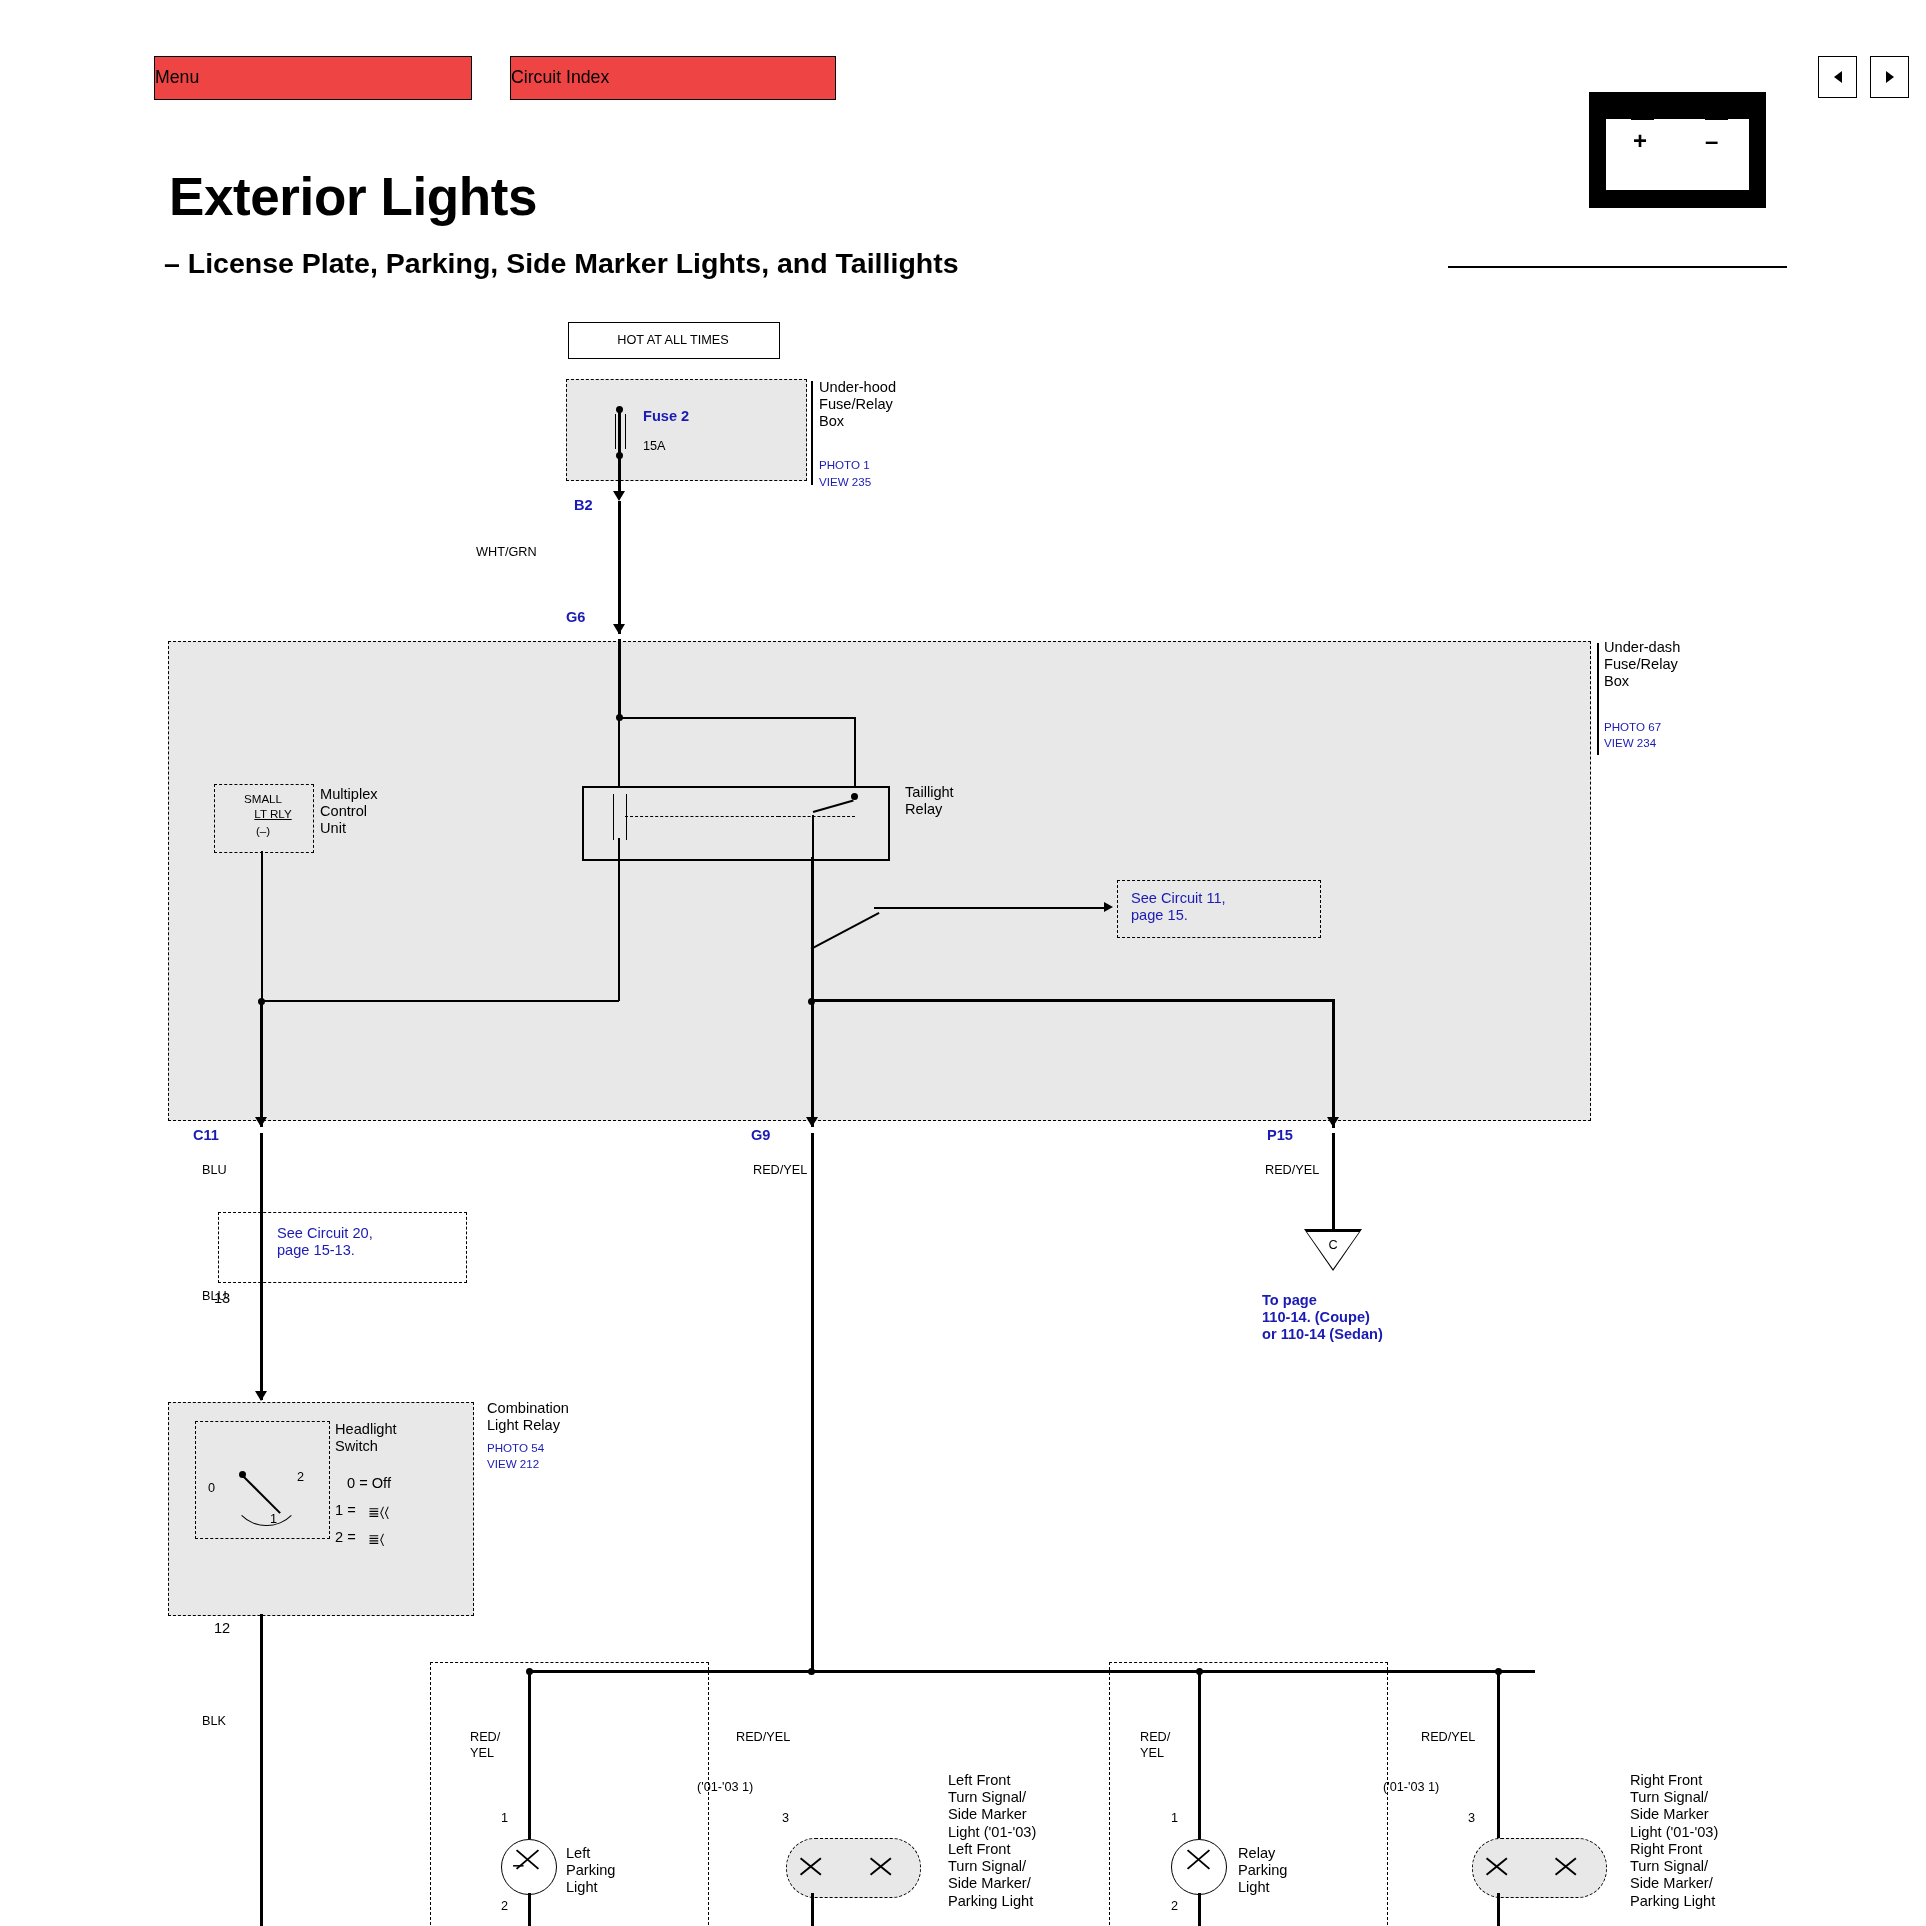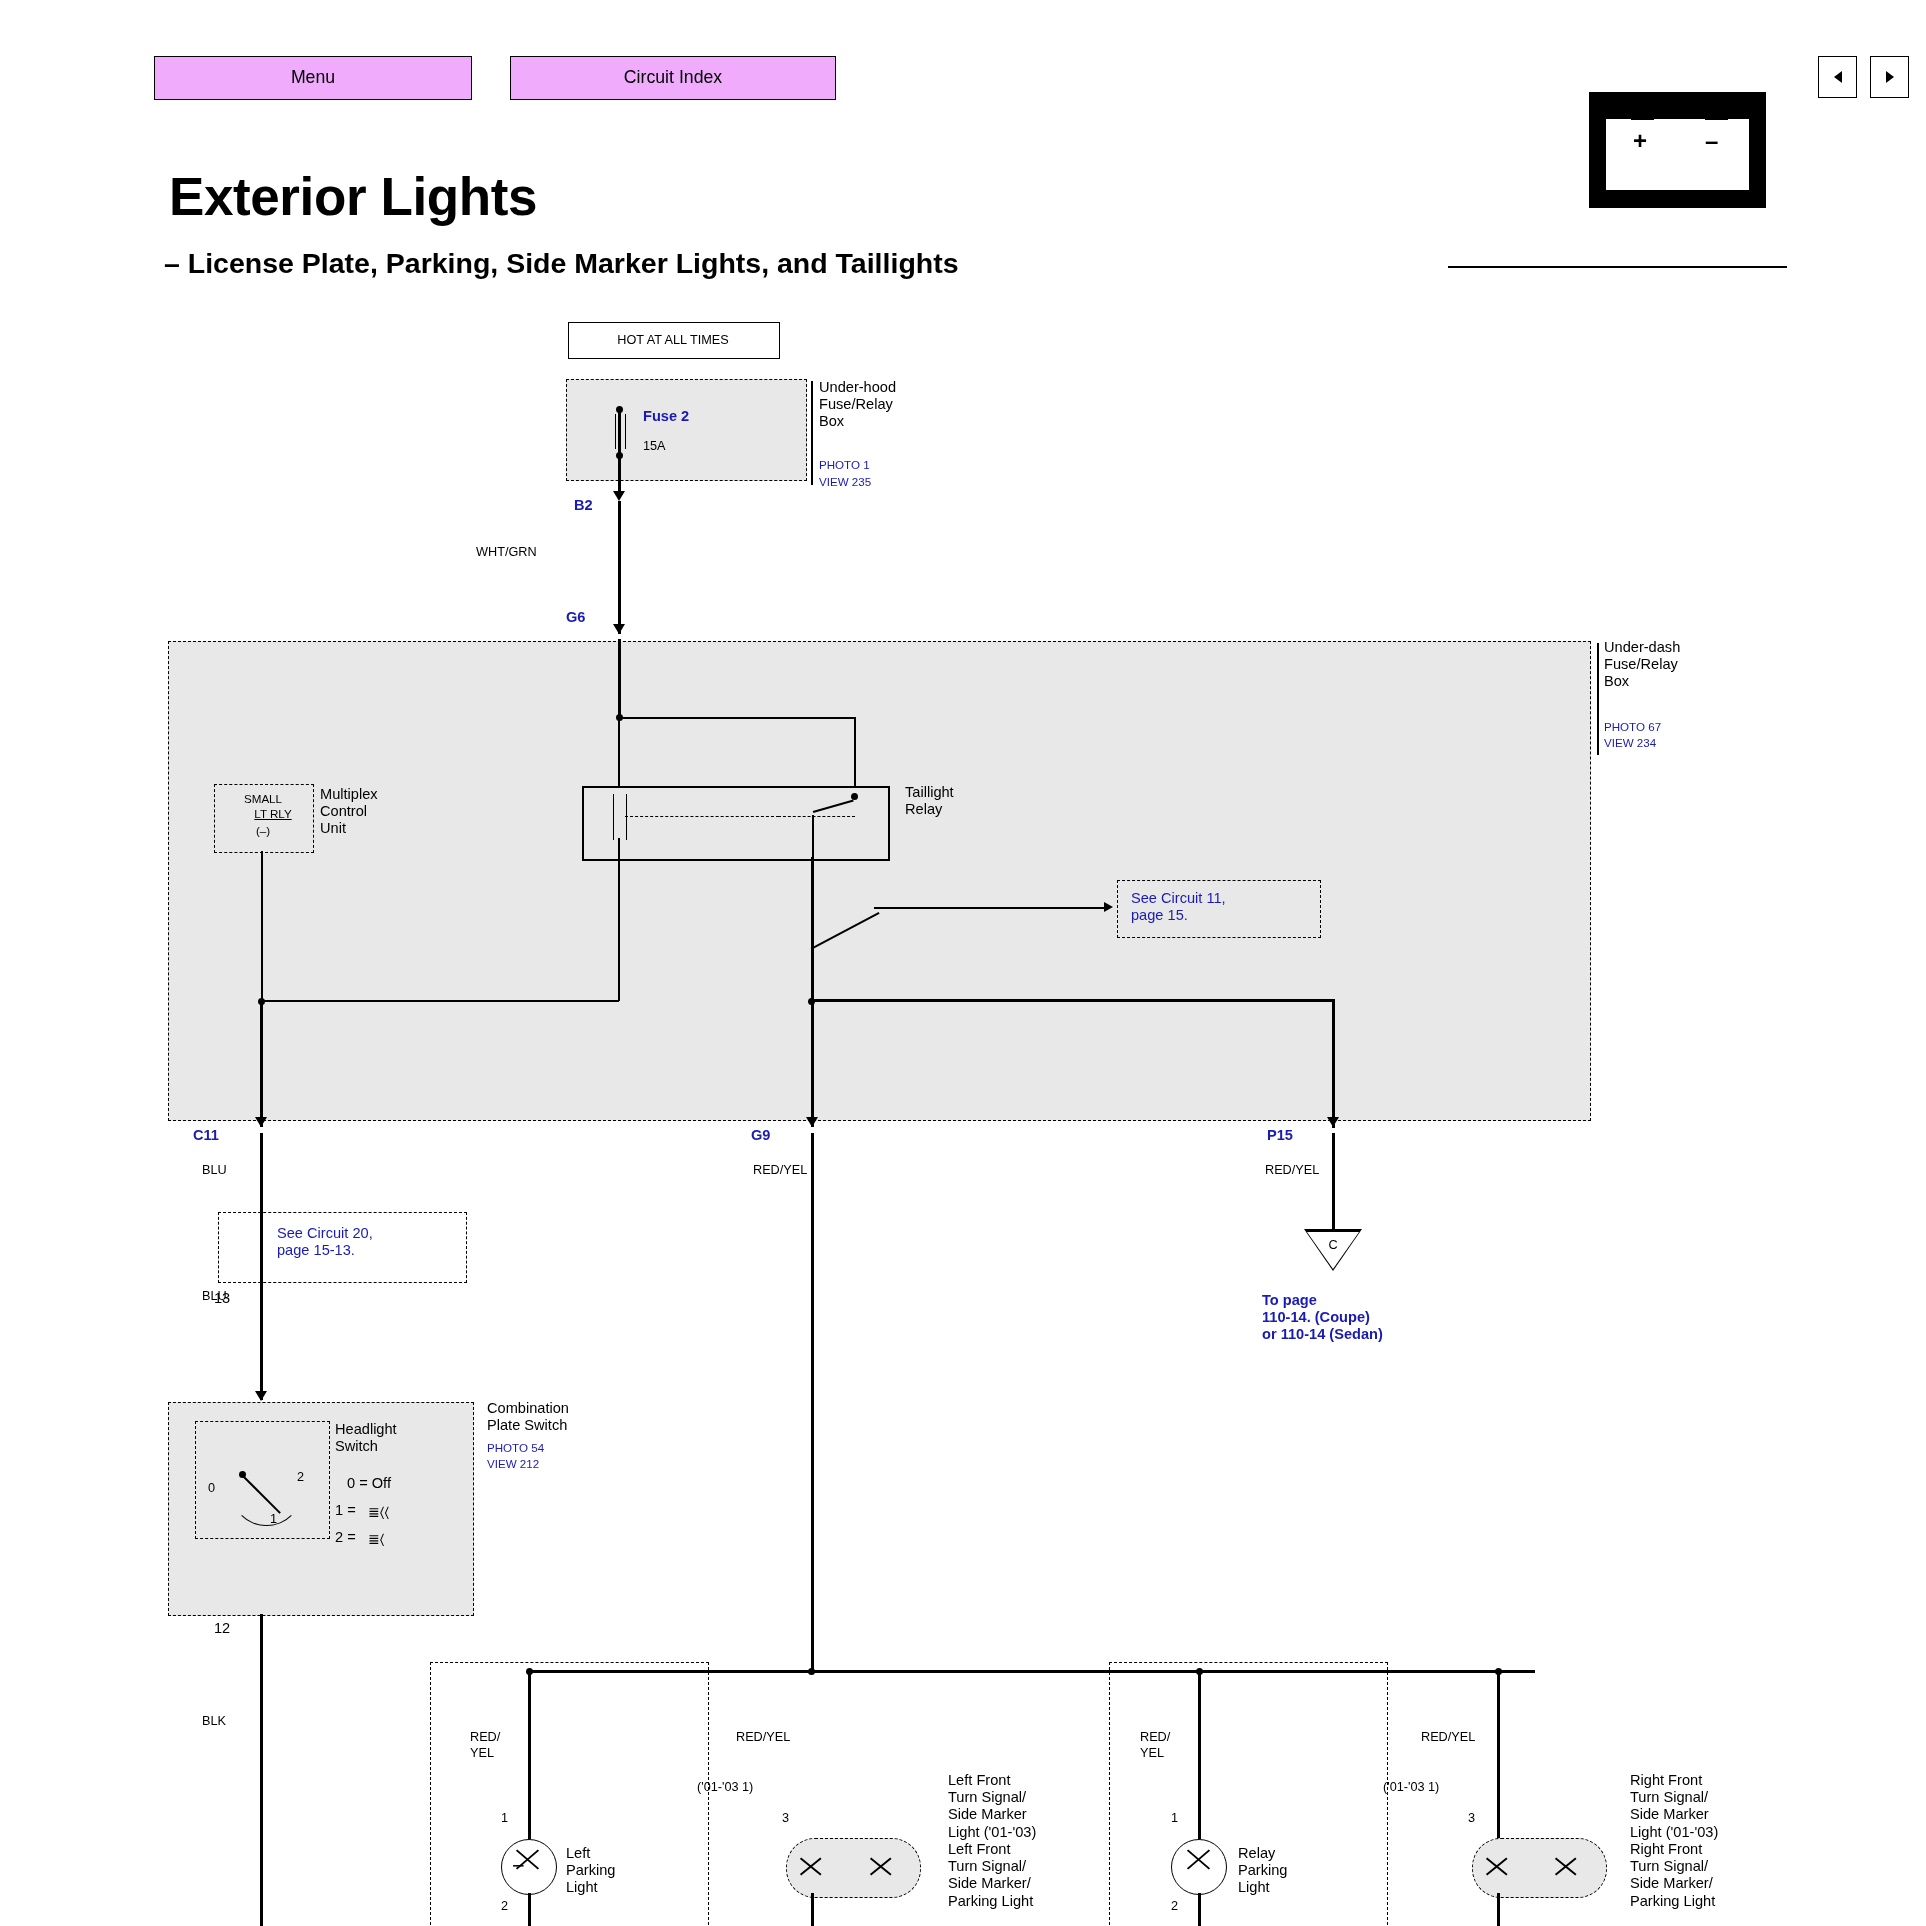--- a/index.html
+++ b/index.html
@@ -1,18 +1,18 @@
 <!DOCTYPE html>
 <html style="font-size:6.2px"><head>
 <meta charset="utf-8">
 <style>
   html,body{margin:0;padding:0;background:#ffffff;}
   body{width:1965px;height:2542px;position:relative;font-family:"Liberation Sans",sans-serif;color:#000;}
   .abs{position:absolute;}
-  .btn{border:1.2px solid #000;background:#f0abfc;text-align:center;font-size:17.7px;line-height:1;display:flex;align-items:center;justify-content:center;}
+  .btn{border:1.2px solid #000;background:#ef4444;text-align:center;font-size:17.7px;line-height:1;display:flex;align-items:center;}
   .navbtn{border:1.2px solid #000;background:#fff;display:flex;align-items:center;justify-content:center;}
   .tri-l{width:0;height:0;border-top:6.2px solid transparent;border-bottom:6.2px solid transparent;border-right:8.5px solid #000;}
   .tri-r{width:0;height:0;border-top:6.2px solid transparent;border-bottom:6.2px solid transparent;border-left:8.5px solid #000;}
   .title{font-size:53px;font-weight:bold;letter-spacing:-0.4px;}
   .subtitle{font-size:28.5px;font-weight:bold;}
   .blue{color:#1a1ab4;}
   .txt{font-size:14.6px;line-height:1.18;}
   .txt-s{font-size:12.7px;line-height:1.2;}
   .txt-xs{font-size:11.6px;line-height:1.2;}
   .vw{width:2.7px;background:#000;position:absolute;}
@@ -168,21 +168,21 @@
 
 <div class="abs txt-s" style="left:202px;top:1289px;">BLU</div>
 <div class="abs vw" style="left:260px;top:1281px;height:119px;"></div>
 <div class="abs txt" style="left:214px;top:1290px;">13</div>
 <div class="abs arrowdown" style="left:255px;top:1391px;"></div>
 
 <div class="abs dash-box gray" style="left:168px;top:1402px;width:304px;height:212px;"></div>
 <div class="abs dash-box" style="left:195px;top:1421px;width:133px;height:116px;"></div>
 <div class="abs txt" style="left:487px;top:1400px;">
   <div>Combination</div>
-  <div>Plate Switch</div>
+  <div>Light Relay</div>
 </div>
 <div class="abs txt-xs blue" style="left:487px;top:1441px;">PHOTO 54</div>
 <div class="abs txt-xs blue" style="left:487px;top:1457px;">VIEW 212</div>
 <div class="abs txt" style="left:335px;top:1421px;">
   <div>Headlight</div>
   <div>Switch</div>
 </div>
 <div class="abs txt" style="left:335px;top:1475px;margin-left:12px;">0 =  Off</div>
 <div class="abs txt" style="left:335px;top:1502px;">1 =</div>
 <div class="abs txt" style="left:335px;top:1529px;">2 =</div>

